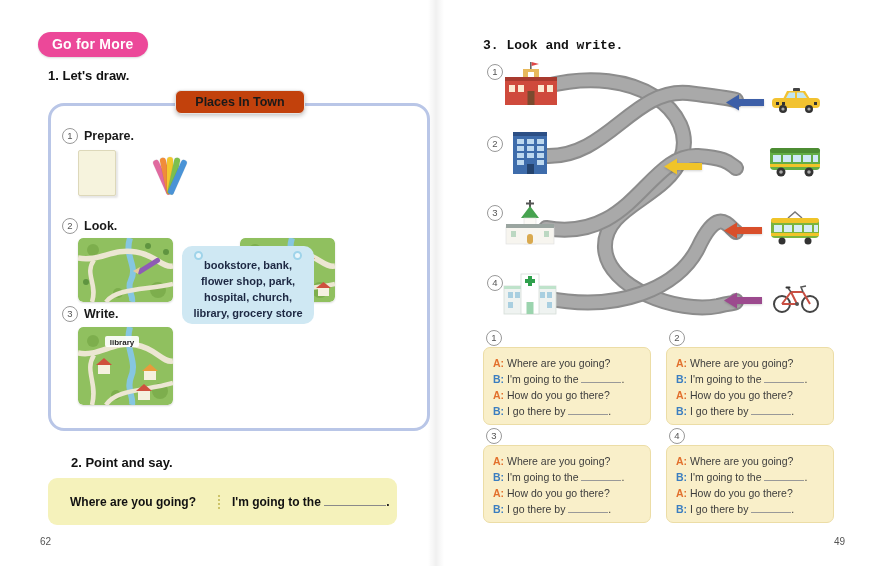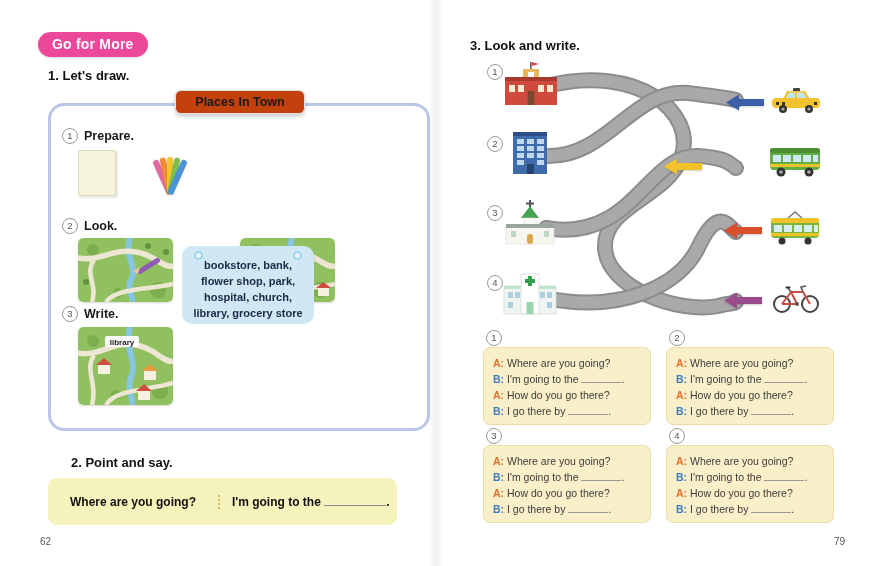--- a/index.html
+++ b/index.html
@@ -196,21 +196,21 @@
 <div class="speech-box">
   <div class="speech-left">Where are you going?</div>
   <div class="speech-right">
     <span>I'm going to the</span>
     <span class="blank blank-lg"></span><span>.</span>
   </div>
 </div>
 
 <div class="pagenum" style="left:40px; top:536px;">62</div>
 
-<div class="sec-title" style="left:470px; top:38px;">3. Look and write.</div>
+<div class="sec-title" style="left:483px; top:38px;font-family:Liberation Mono, monospace;">3. Look and write.</div>
 
 <svg class="abs" style="left:538px; top:58px;" width="252" height="272" viewBox="0 0 252 272">
   <g stroke-linecap="round" fill="none">
     <path d="M8,28 C100,5 160,55 143,100 C128,140 65,148 67,190 C69,230 140,256 180,248 C195,244 198,246 198,243" stroke="#8c8c8c" stroke-width="16"></path>
     <path d="M8,28 C100,5 160,55 143,100 C128,140 65,148 67,190 C69,230 140,256 180,248 C195,244 198,246 198,243" stroke="#a9a9a9" stroke-width="12"></path>
     <path d="M8,98 C70,100 95,30 150,35 C175,38 190,40 198,42" stroke="#8c8c8c" stroke-width="16"></path>
     <path d="M8,98 C70,100 95,30 150,35 C175,38 190,40 198,42" stroke="#a9a9a9" stroke-width="12"></path>
     <path d="M8,170 C95,185 110,95 160,98 C190,100 192,106 198,110" stroke="#8c8c8c" stroke-width="16"></path>
     <path d="M8,170 C95,185 110,95 160,98 C190,100 192,106 198,110" stroke="#a9a9a9" stroke-width="12"></path>
     <path d="M8,240 C80,255 140,230 160,190 C180,147 190,168 198,174" stroke="#8c8c8c" stroke-width="16"></path>
@@ -376,13 +376,13 @@
   <div class="dlg-line"><span class="spk spk-b">B:</span> <span>I go there by</span> <span class="dlg-blank"></span><span>.</span></div>
 </div>
 
 <div class="dialog-box" style="left:666px; top:445px;">
   <div class="dlg-line"><span class="spk spk-a">A:</span> <span>Where are you going?</span></div>
   <div class="dlg-line"><span class="spk spk-b">B:</span> <span>I'm going to the</span> <span class="dlg-blank"></span><span>.</span></div>
   <div class="dlg-line"><span class="spk spk-a">A:</span> <span>How do you go there?</span></div>
   <div class="dlg-line"><span class="spk spk-b">B:</span> <span>I go there by</span> <span class="dlg-blank"></span><span>.</span></div>
 </div>
 
-<div class="pagenum" style="left:834px; top:536px;">79</div>
+<div class="pagenum" style="left:834px; top:536px;">49</div>
 
 </body></html>

